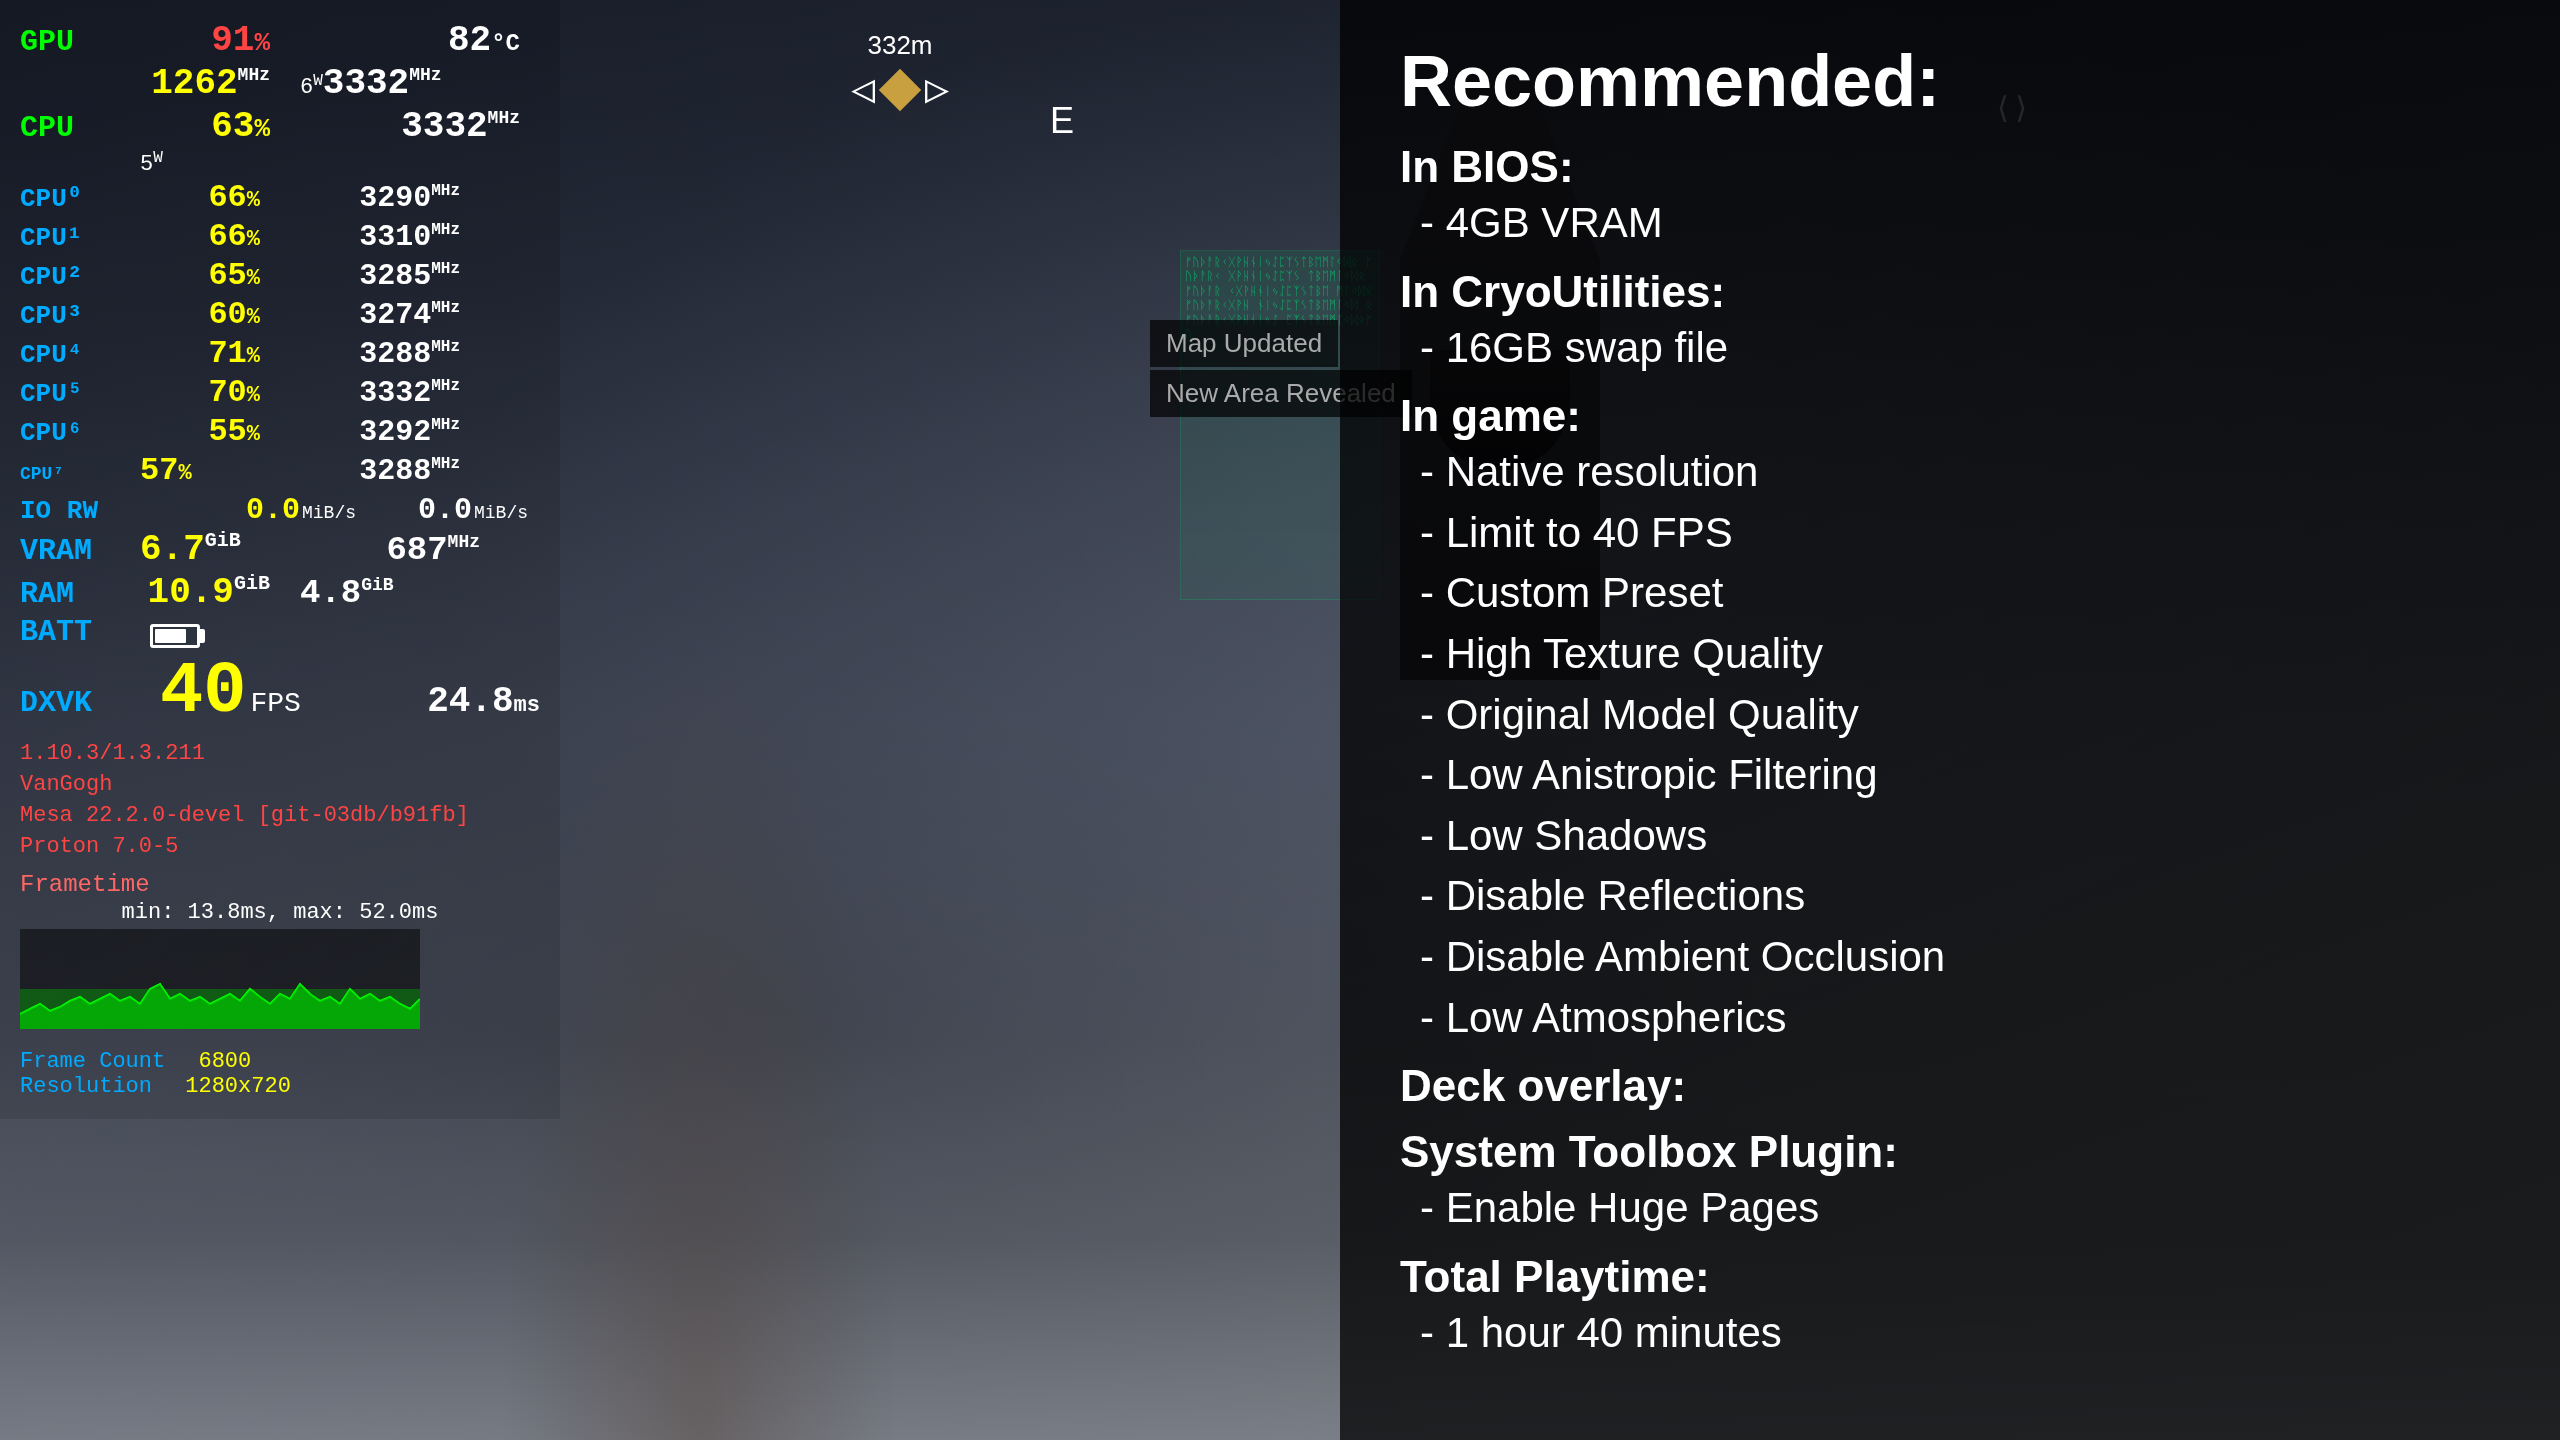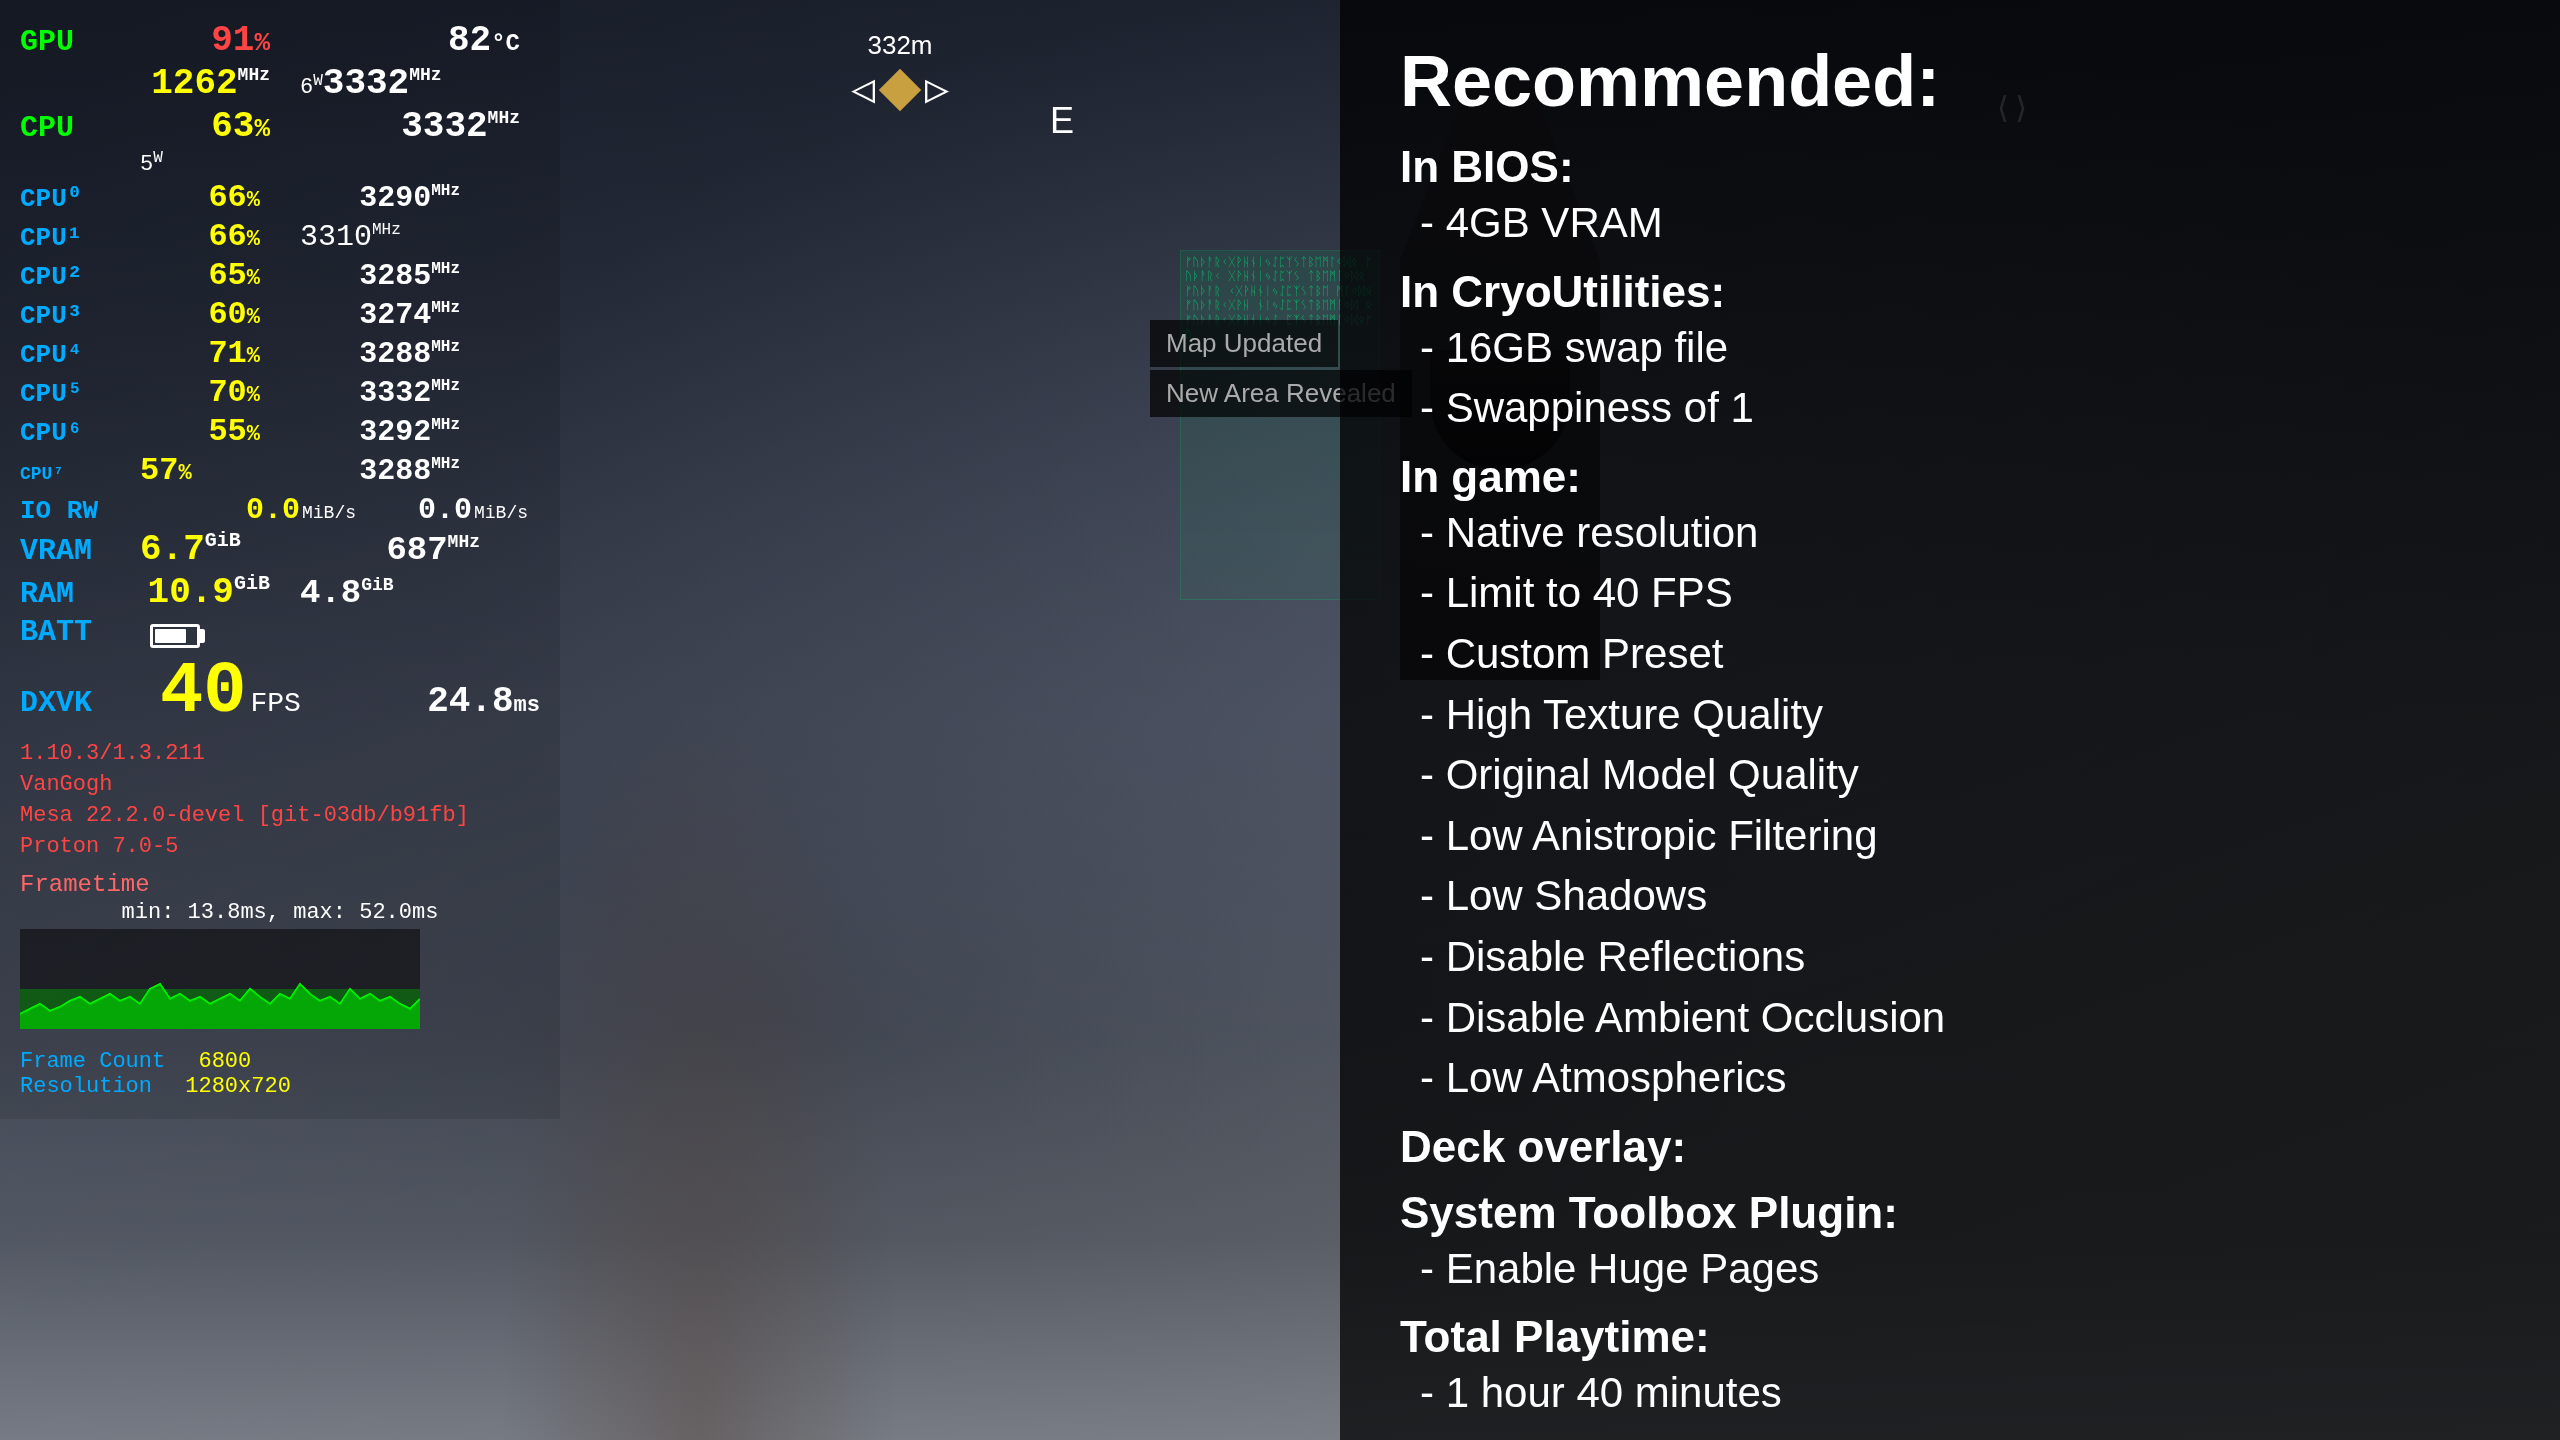--- a/index.html
+++ b/index.html
@@ -436,21 +436,21 @@
       <div class="hud-tr">
       <span style="width:120px;font-size:26px;font-weight:bold;color:#00aaff;">CPU⁰</span>
       <span style="width:120px;text-align:right;font-size:32px;font-weight:bold;color:#ffff00;">66<span style="font-size:22px;">%</span></span>
       <span style="width:40px;"></span>
       <span style="width:160px;text-align:right;font-size:30px;font-weight:bold;color:#ffffff;">3290<span style="font-size:16px;vertical-align:super;">MHz</span></span>
     </div>
       <div class="hud-tr">
       <span style="width:120px;font-size:26px;font-weight:bold;color:#00aaff;">CPU¹</span>
       <span style="width:120px;text-align:right;font-size:32px;font-weight:bold;color:#ffff00;">66<span style="font-size:22px;">%</span></span>
       <span style="width:40px;"></span>
-      <span style="width:160px;text-align:left;font-size:30px;font-weight:normal;color:#ffffff;">3310<span style="font-size:16px;vertical-align:super;">MHz</span></span>
+      <span style="width:160px;text-align:right;font-size:30px;font-weight:bold;color:#ffffff;">3310<span style="font-size:16px;vertical-align:super;">MHz</span></span>
     </div>
       <div class="hud-tr">
       <span style="width:120px;font-size:26px;font-weight:bold;color:#00aaff;">CPU²</span>
       <span style="width:120px;text-align:right;font-size:32px;font-weight:bold;color:#ffff00;">65<span style="font-size:22px;">%</span></span>
       <span style="width:40px;"></span>
       <span style="width:160px;text-align:right;font-size:30px;font-weight:bold;color:#ffffff;">3285<span style="font-size:16px;vertical-align:super;">MHz</span></span>
     </div>
       <div class="hud-tr">
       <span style="width:120px;font-size:26px;font-weight:bold;color:#00aaff;">CPU³</span>
       <span style="width:120px;text-align:right;font-size:32px;font-weight:bold;color:#ffff00;">60<span style="font-size:22px;">%</span></span>
@@ -582,21 +582,20 @@
 <div id="right-panel">
   <div class="rec-title">Recommended:</div>
   <div id="rec-content">
       <div>
         <div class="rec-section">In BIOS:</div>
         <div class="rec-item">- 4GB VRAM</div>
       </div>
       <div>
         <div class="rec-section">In CryoUtilities:</div>
         <div class="rec-item">- 16GB swap file</div>
-        <div class="rec-item">- Swappiness of 1</div>
       </div>
       <div>
         <div class="rec-section">In game:</div>
         <div class="rec-item">- Native resolution</div>
         <div class="rec-item">- Limit to 40 FPS</div>
         <div class="rec-item">- Custom Preset</div>
         <div class="rec-item">- High Texture Quality</div>
         <div class="rec-item">- Original Model Quality</div>
         <div class="rec-item">- Low Anistropic Filtering</div>
         <div class="rec-item">- Low Shadows</div>

